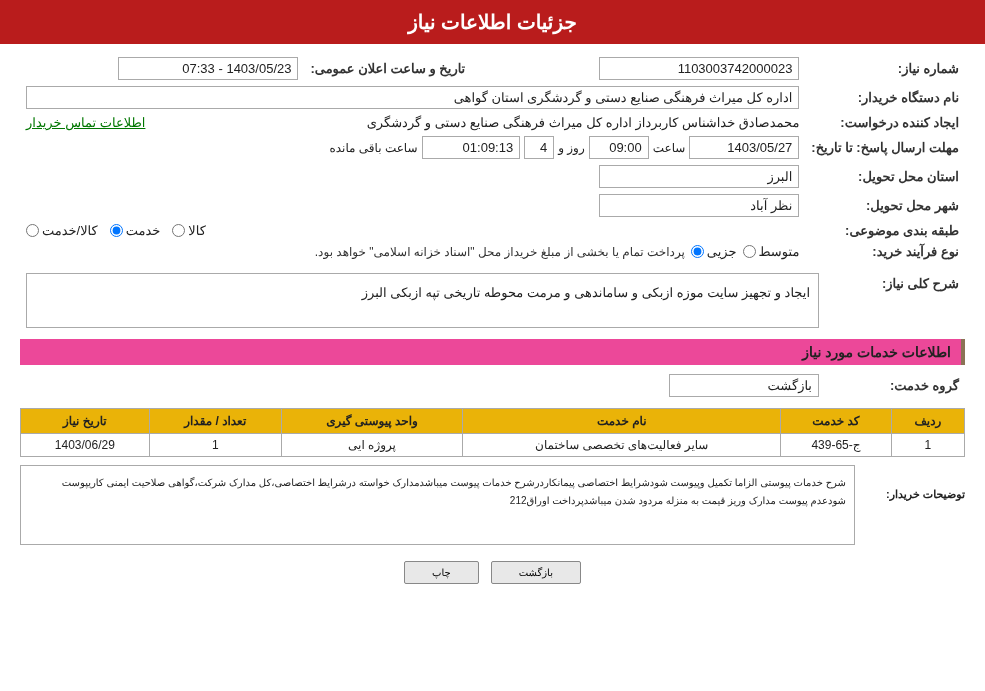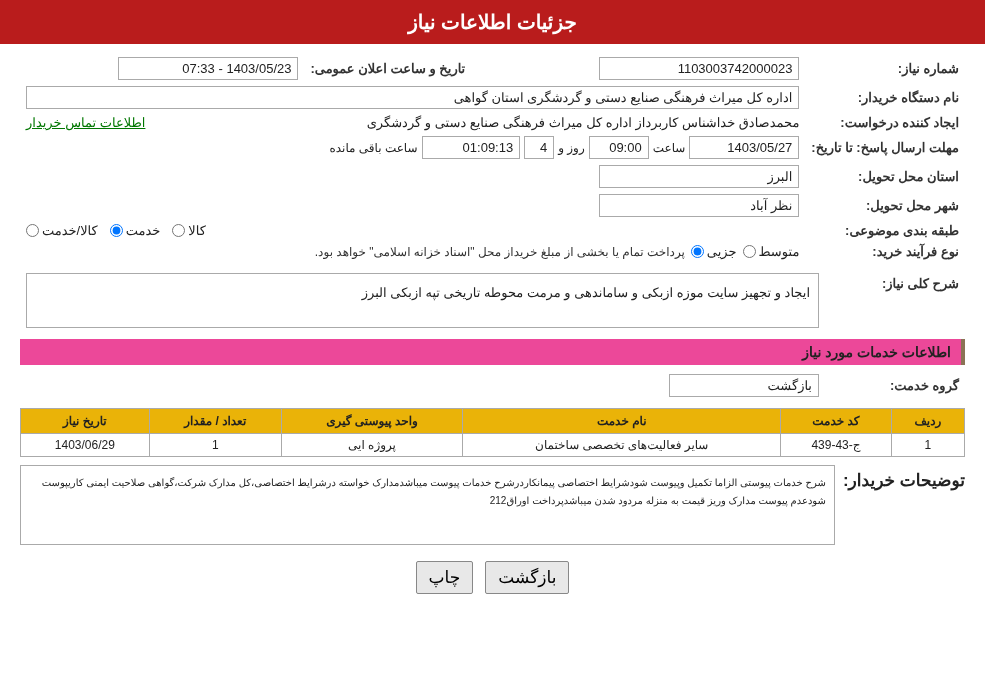--- a/index.html
+++ b/index.html
@@ -135,34 +135,35 @@
       line-height: 1.8;
       width: 100%;
     }
     .buyer-notes-row {
       display: flex;
       gap: 0;
       align-items: flex-start;
     }
     .buyer-label {
       font-weight: bold;
-      font-size: 17px;
+      font-size: 11px;
       white-space: nowrap;
       padding: 5px 0 0 8px;
       min-width: 110px;
+      margin-top: 18px;
     }
     .buttons-row {
       display: flex;
       justify-content: center;
       gap: 12px;
       margin-top: 16px;
     }
     .btn {
-      padding: 5px 12px;
-      font-size: 17px;
+      padding: 5px 27px;
+      font-size: 10px;
       border: 1px solid #888;
       background: #e8e8e8;
       cursor: pointer;
       border-radius: 2px;
       font-family: Tahoma, Arial, sans-serif;
     }
     .inline-boxes {
       display: flex;
       align-items: center;
       gap: 4px;
@@ -311,21 +312,21 @@
           <th>کد خدمت</th>
           <th>نام خدمت</th>
           <th>واحد پیوستی گیری</th>
           <th>تعداد / مقدار</th>
           <th>تاریخ نیاز</th>
         </tr>
       </thead>
       <tbody id="services-tbody">
       <tr>
             <td>1</td>
-            <td>ج-43-439</td>
+            <td>ج-65-439</td>
             <td>سایر فعالیت‌های تخصصی ساختمان</td>
             <td>پروژه ایی</td>
             <td>1</td>
             <td>1403/06/29</td>
           </tr>
         </tbody>
     </table>
 
     <div class="buyer-notes-row">
       <div class="buyer-label">توضیحات خریدار:</div>

